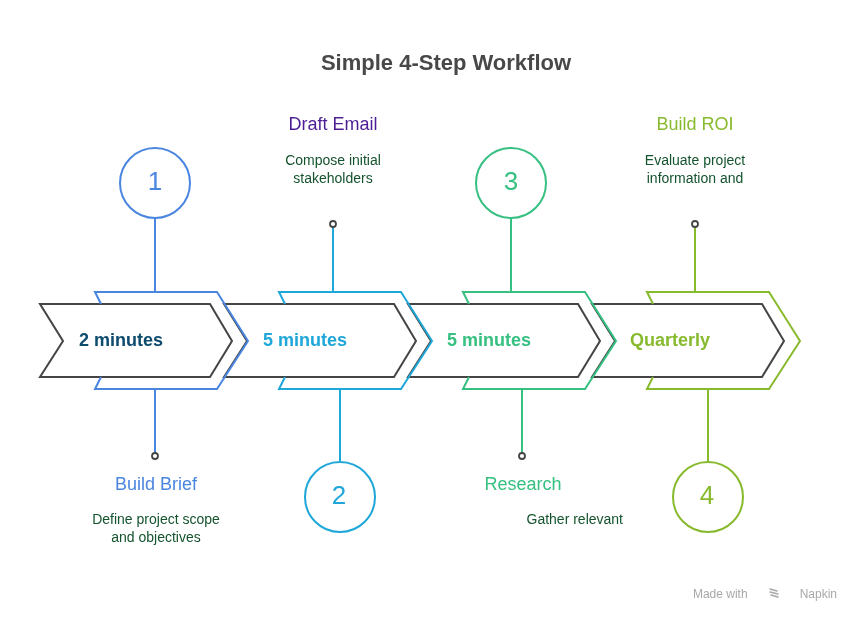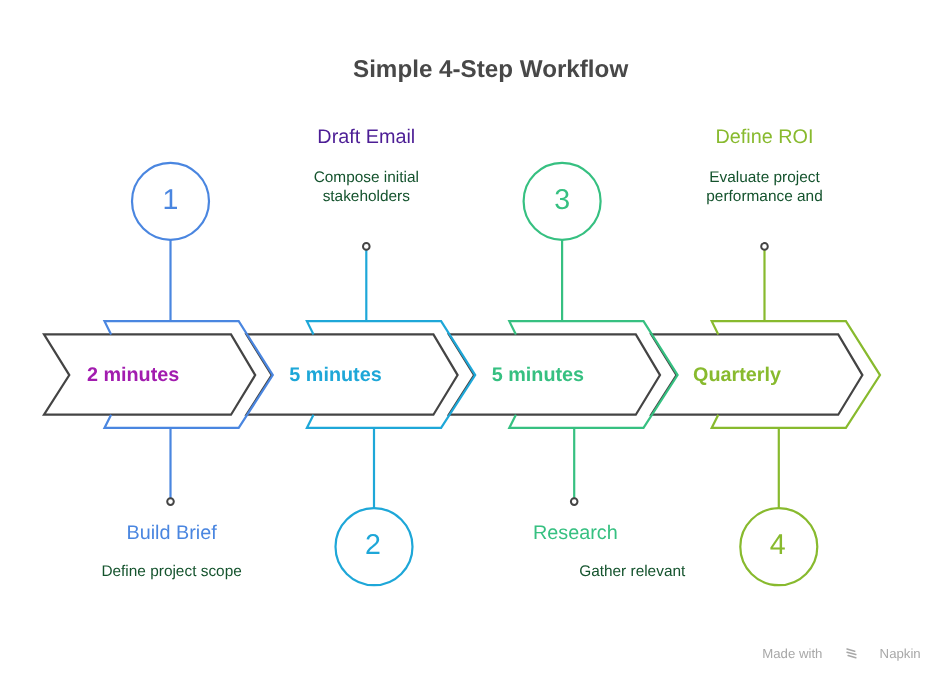--- a/index.html
+++ b/index.html
@@ -3,21 +3,21 @@
 <meta charset="utf-8">
 <style>
   html, body { margin: 0; padding: 0; background: #ffffff; }
   body { width: 863px; height: 622px; position: relative; overflow: hidden; font-family: "Liberation Sans", "DejaVu Sans", sans-serif; }
   .title { position: absolute; left: 16px; width: 860px; top: 50px; text-align: center; font-size: 22px; font-weight: bold; color: #484848; }
   svg.diagram { position: absolute; left: 0; top: 0; }
   .step-title { position: absolute; width: 200px; text-align: center; font-size: 18px; }
   .step-desc { position: absolute; width: 200px; text-align: center; font-size: 14px; line-height: 18px; color: #14532d; }
   .badge-num { position: absolute; width: 70px; text-align: center; font-size: 26px; }
   .dur { position: absolute; font-size: 18px; font-weight: bold; top: 330px; }
-  .footer { position: absolute; right: 26px; top: 587px; font-size: 12px; color: #a8a8a8; display: flex; align-items: center; gap: 20px; }
+  .footer { position: absolute; right: 26px; top: 587px; font-size: 12px; color: #a8a8a8; display: flex; align-items: flex-start; gap: 20px; }
 </style>
 </head>
 <body>
 
 <div class="title" style="color: rgb(72, 72, 72);">Simple 4-Step Workflow</div>
 
 <svg class="diagram" width="863" height="622">
   <g id="bands">
       <polygon points="40,304 210,304 232,341 210,377 40,377 63,341" fill="#ffffff" stroke="#444444" stroke-width="2" stroke-linejoin="miter"></polygon>
       <polygon points="224,304 394,304 416,341 394,377 224,377 247,341" fill="#ffffff" stroke="#444444" stroke-width="2" stroke-linejoin="miter"></polygon>
@@ -44,47 +44,48 @@
       <line x1="522" y1="389" x2="522" y2="453" stroke="#36c081" stroke-width="2"></line>
       <circle cx="522" cy="456" r="3" fill="#fff" stroke="#444" stroke-width="1.8"></circle>
       <circle cx="708" cy="497" r="35" fill="#fff" stroke="#88ba2e" stroke-width="2"></circle>
       <line x1="708" y1="389" x2="708" y2="462" stroke="#88ba2e" stroke-width="2"></line>
       <line x1="695" y1="227" x2="695" y2="292" stroke="#88ba2e" stroke-width="2"></line>
       <circle cx="695" cy="224" r="3" fill="#fff" stroke="#444" stroke-width="1.8"></circle>
     </g>
 </svg>
 
 <div class="badge-num" style="left: 120px; top: 166px; color: rgb(74, 134, 224);">1</div>
-<div class="dur" style="left: 79px; color: #a21caf;">2 minutes</div>
+<div class="dur" style="left: 79px; color: #0c4a6e;">2 minutes</div>
 <div class="step-title" style="left: 56px; top: 474px; color: rgb(74, 134, 224);">Build Brief</div>
 <div class="step-desc" style="left:56px; top:510px;">
   <div>Define project scope</div>
+  <div>and objectives</div>
 </div>
 
 <div class="badge-num" style="left: 304px; top: 480px; color: rgb(30, 167, 216);">2</div>
 <div class="dur" style="left: 263px; color: rgb(30, 167, 216);">5 minutes</div>
 <div class="step-title" style="left: 233px; top: 114px; color: #4c1d95;">Draft Email</div>
 <div class="step-desc" style="left:233px; top:151px;">
   <div>Compose initial</div>
   <div>stakeholders</div>
 </div>
 
 <div class="badge-num" style="left: 476px; top: 166px; color: rgb(54, 192, 129);">3</div>
 <div class="dur" style="left: 447px; color: rgb(54, 192, 129);">5 minutes</div>
 <div class="step-title" style="left: 423px; top: 474px; color: rgb(54, 192, 129);">Research</div>
 <div class="step-desc" style="left:423px; top:510px;text-align:right;">
   <div>Gather relevant</div>
 </div>
 
 <div class="badge-num" style="left: 672px; top: 480px; color: rgb(136, 186, 46);">4</div>
 <div class="dur" style="left: 630px; color: rgb(136, 186, 46);">Quarterly</div>
-<div class="step-title" style="left: 595px; top: 114px; color: rgb(136, 186, 46);">Define ROI</div>
+<div class="step-title" style="left: 595px; top: 114px; color: rgb(136, 186, 46);">Build ROI</div>
 <div class="step-desc" style="left:595px; top:151px;">
   <div>Evaluate project</div>
-  <div>performance and</div>
+  <div>information and</div>
 </div>
 
 <div class="footer">
   <span>Made with</span>
   <svg width="12" height="12" viewBox="0 0 12 12">
     <path d="M2 2 L9 4 M2 5 L10 7 M3 8 L10 10" stroke="#a8a8a8" stroke-width="1.4" fill="none" stroke-linecap="round"></path>
   </svg>
   <span>Napkin</span>
 </div>
 

